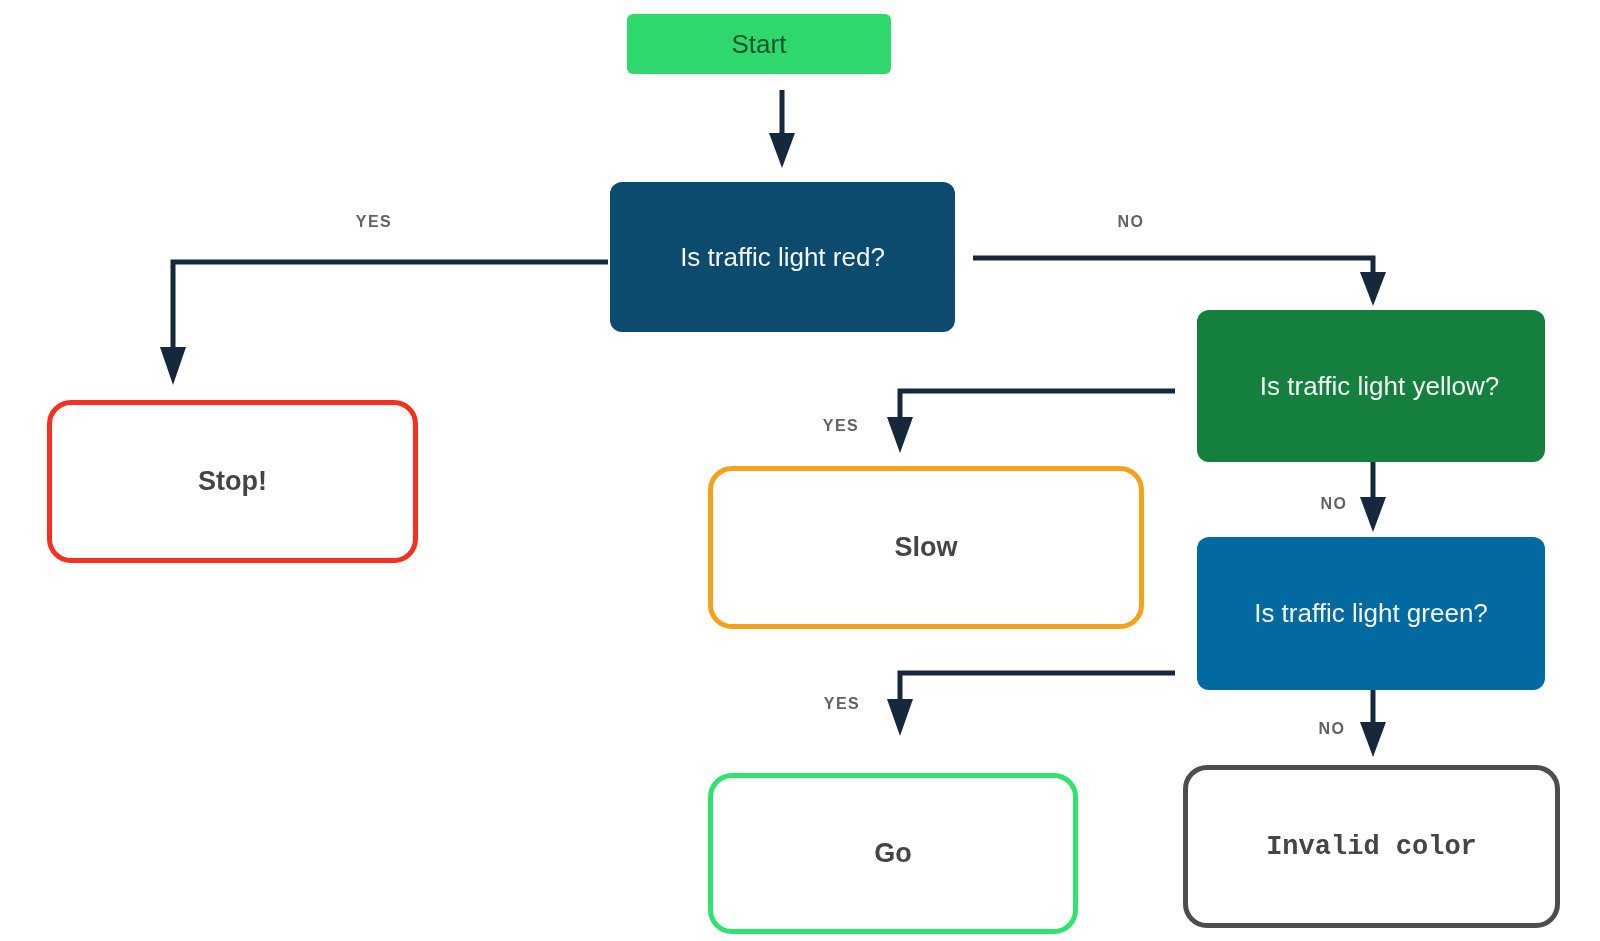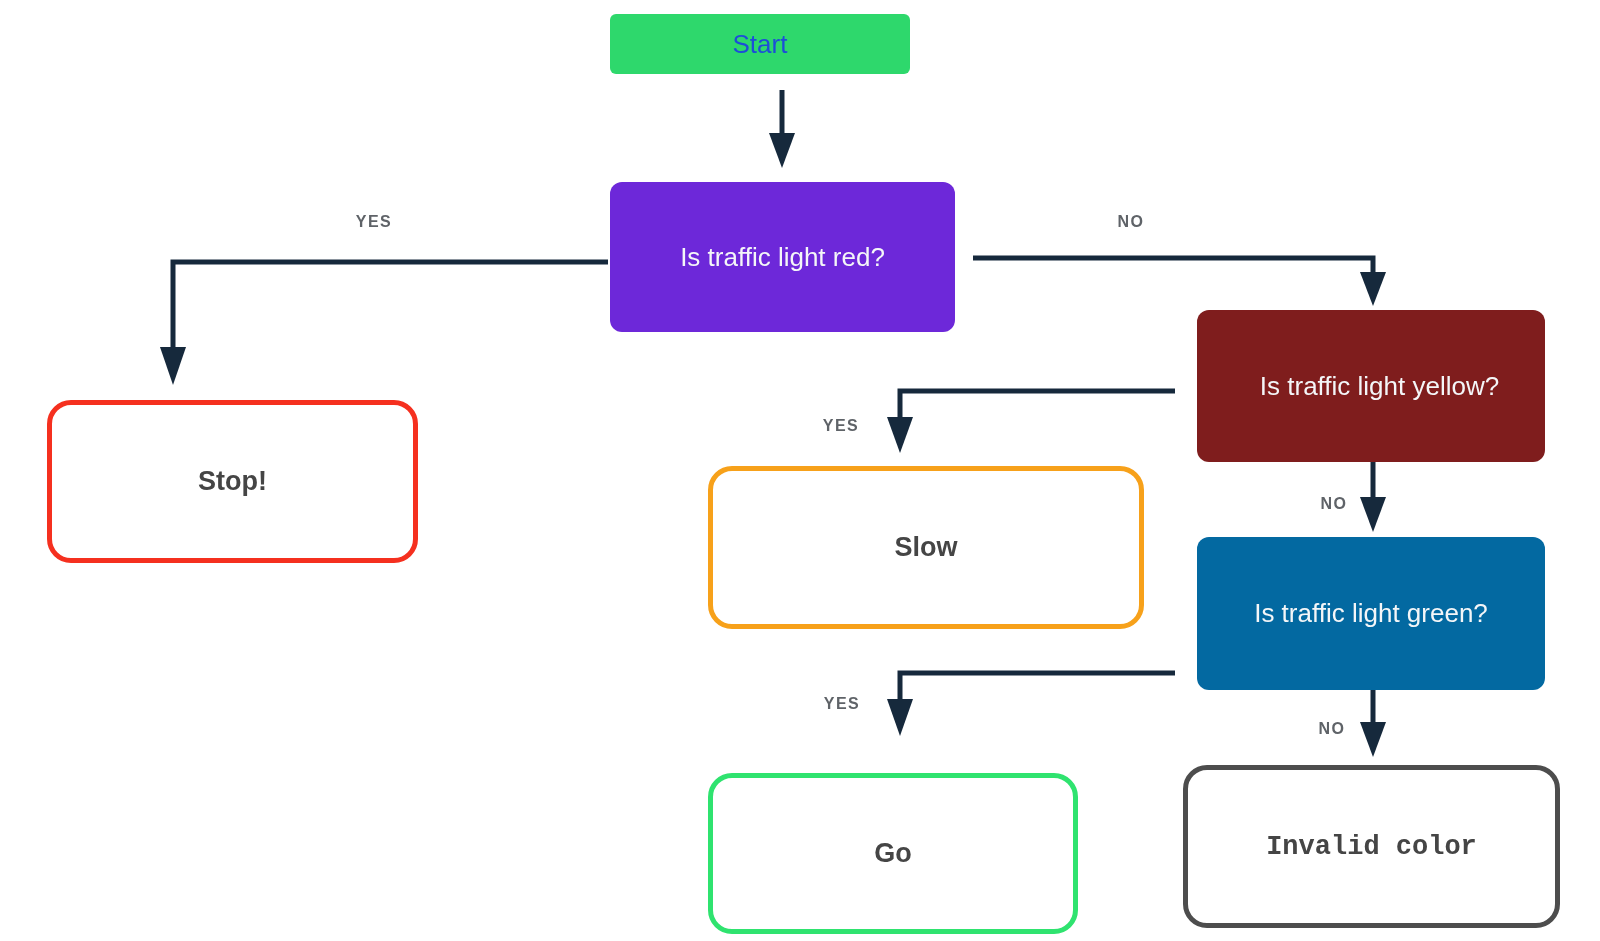--- a/index.html
+++ b/index.html
@@ -8,22 +8,22 @@
     background:#ffffff;
     font-family:"Liberation Sans","DejaVu Sans",sans-serif;
   }
   .node {
     position:absolute; box-sizing:border-box;
     display:flex; align-items:center; justify-content:center;
     text-align:center; white-space:nowrap;
   }
   
   #n-start {
-    left:610px; top:14px; width:300px; height:60px;
-    border-radius:6px; font-size:26px; font-weight:500; color:#1d4ed8;
+    left:627px; top:14px; width:264px; height:60px;
+    border-radius:6px; font-size:26px; font-weight:500; color:#14532d;
   }
   
   .q-node { color:#f4f6f8; border-radius:12px; font-size:26px; font-weight:400; }
   #n-qred    { left:610px;  top:182px; width:345px; height:150px; }
   #n-qyellow { left:1197px; top:310px; width:348px; height:152px; }
   #n-qgreen  { left:1197px; top:537px; width:348px; height:153px; }
   
   .r-node {
     background:#ffffff; border:5px solid #000; border-radius:24px;
     font-size:27px; font-weight:700; color:#454545;
@@ -80,23 +80,23 @@
       <polygon points="887,699 913,699 900,736"></polygon>
     </g>
     <g class="connector">
       <path d="M1373 690 V724"></path>
       <polygon points="1360,722 1386,722 1373,757"></polygon>
     </g>
   </svg>
 
   <div id="n-start" class="node" style="background-color: rgb(46, 216, 108);">Start</div>
 
-  <div id="n-qred" class="node q-node" style="background-color: #6d28d9;">Is traffic light red?</div>
+  <div id="n-qred" class="node q-node" style="background-color: #0c4a6e;">Is traffic light red?</div>
 
-  <div id="n-qyellow" class="node q-node" style="background-color: #7f1d1d; padding-left: 17px;">Is traffic light yellow?</div>
+  <div id="n-qyellow" class="node q-node" style="background-color: #15803d; padding-left: 17px;">Is traffic light yellow?</div>
 
   <div id="n-qgreen" class="node q-node" style="background-color: #0369a1;">Is traffic light green?</div>
 
   <div id="n-stop" class="node r-node" style="border-color: rgb(245, 48, 31);">Stop!</div>
 
   <div id="n-slow" class="node r-node" style="border-color: rgb(247, 161, 26);">Slow</div>
 
   <div id="n-go" class="node r-node" style="border-color: rgb(47, 227, 111); margin-top: 8px;">Go</div>
 
   <div id="n-invalid" class="node r-node" style="border-color: rgb(77, 77, 77);">Invalid color</div>

